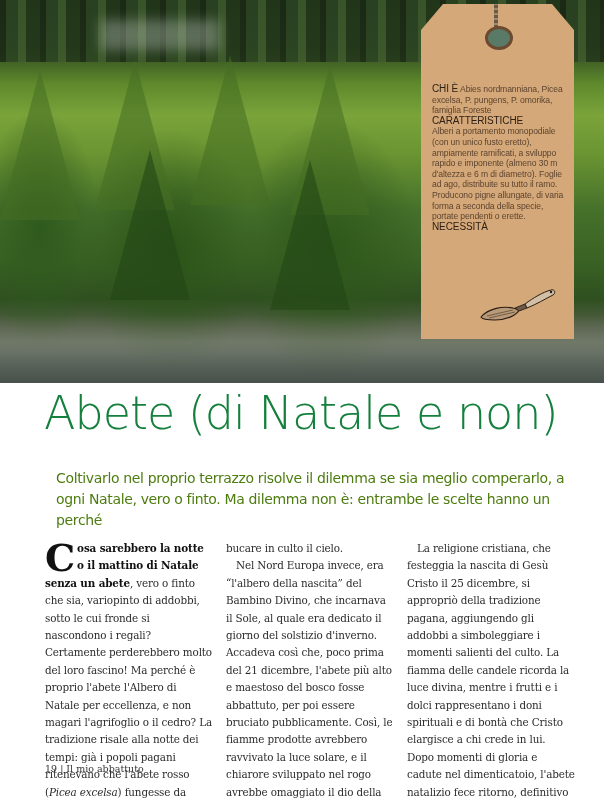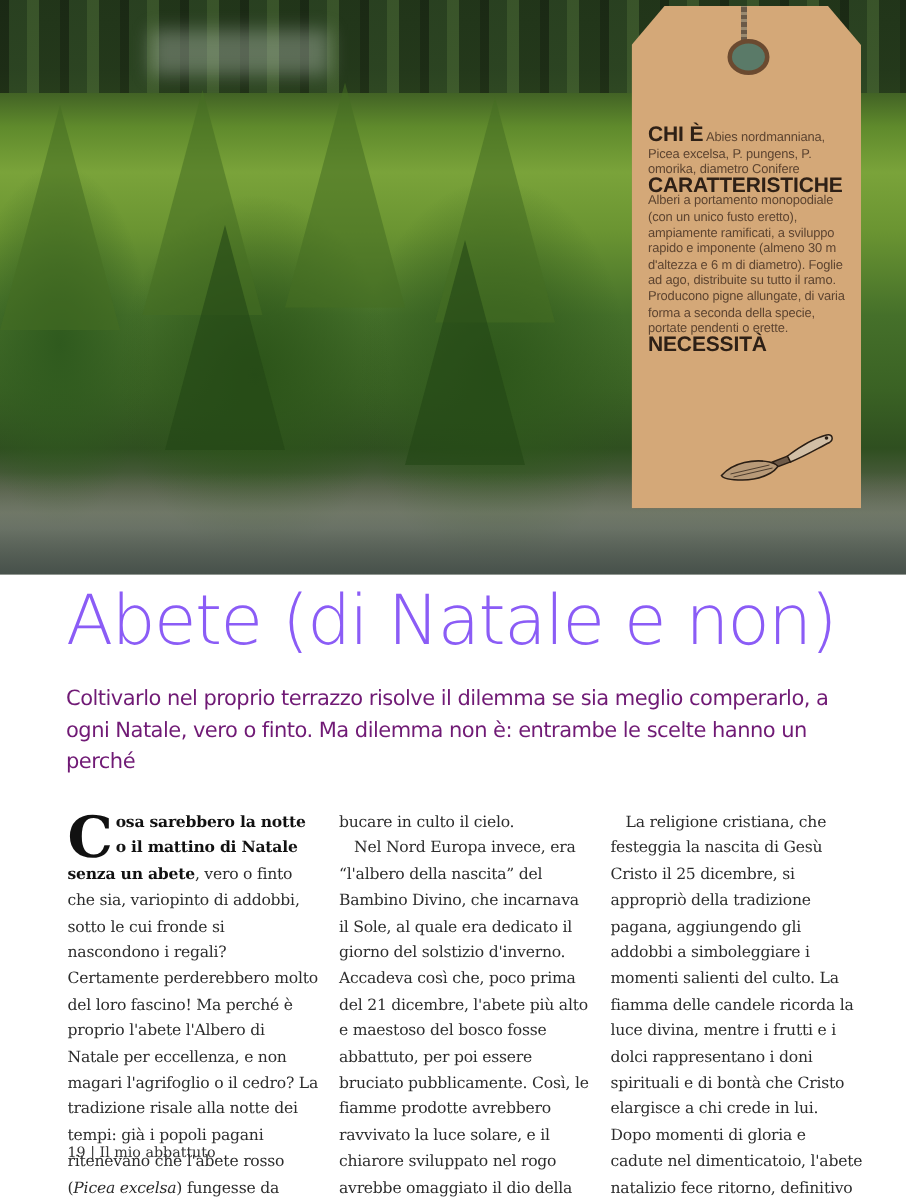--- a/index.html
+++ b/index.html
@@ -46,36 +46,36 @@
   }
   .tag-string {
     position: absolute; left: 73px; top: -4px; width: 4px; height: 30px;
     background: repeating-linear-gradient(180deg, #6a5a48 0px, #6a5a48 3px, #9a8a70 3px, #9a8a70 5px);
   }
   .tag-text {
     position: absolute; left: 11px; top: 80px; width: 138px;
     font-family: "Liberation Sans", sans-serif; font-size: 8.6px; line-height: 10.6px;
     color: #5d4430; letter-spacing: -0.1px;
   }
-  .tag-text .h { font-weight: bold; color: #2e2016; font-size: 14px; }
+  .tag-text .h { font-weight: normal; color: #2e2016; font-size: 10px; }
   .tag-text .it { }
   .trowel {
     position: absolute; left: 56px; top: 280px; width: 80px; height: 40px;
   }
 
   .title {
     position: absolute; left: 44px; top: 386px;
     font-family: "DejaVu Sans", sans-serif; font-weight: 200; font-size: 46px;
-    letter-spacing: -1px; color: #8b5cf6; white-space: nowrap; margin: 0;
+    letter-spacing: -1px; color: #15803d; white-space: nowrap; margin: 0;
     font-stretch: normal;
   }
   .subtitle {
     position: absolute; left: 44px; top: 456px; width: 520px;
     font-family: "DejaVu Sans", sans-serif; font-size: 14px; line-height: 21px;
-    color: #701a75; margin: 0; letter-spacing: -0.35px;
+    color: #4d7c0f; margin: 12px; letter-spacing: -0.35px;
   }
 
   .body-cols {
     position: absolute; left: 45px; top: 540px; width: 530px; height: 220px;
     display: flex; gap: 13px;
   }
   .col {
     width: 168px; font-family: "DejaVu Serif", serif; font-size: 10.4px; line-height: 17.4px;
     color: #2c2c2c; letter-spacing: -0.15px;
   }
@@ -107,21 +107,21 @@
   <div class="ground"></div>
 </div>
 
 <div class="tag">
   <div class="tag-string"></div>
   <div class="tag-hole"></div>
   <div class="tag-text">
     <div>
       <span class="h">CHI È</span>
       <span class="it">Abies nordmanniana, Picea excelsa, P. pungens, P. omorika,</span>
-      <span>diametro Conifere</span>
+      <span>famiglia Foreste</span>
     </div>
     <div>
       <div class="h">CARATTERISTICHE</div>
       <div>Alberi a portamento monopodiale (con un unico fusto eretto), ampiamente ramificati, a sviluppo rapido e imponente (almeno 30 m d'altezza e 6 m di diametro). Foglie ad ago, distribuite su tutto il ramo. Producono pigne allungate, di varia forma a seconda della specie, portate pendenti o erette.</div>
     </div>
     <div>
       <div class="h">NECESSITÀ</div>
     </div>
   </div>
   <svg class="trowel" viewBox="0 0 80 40">

